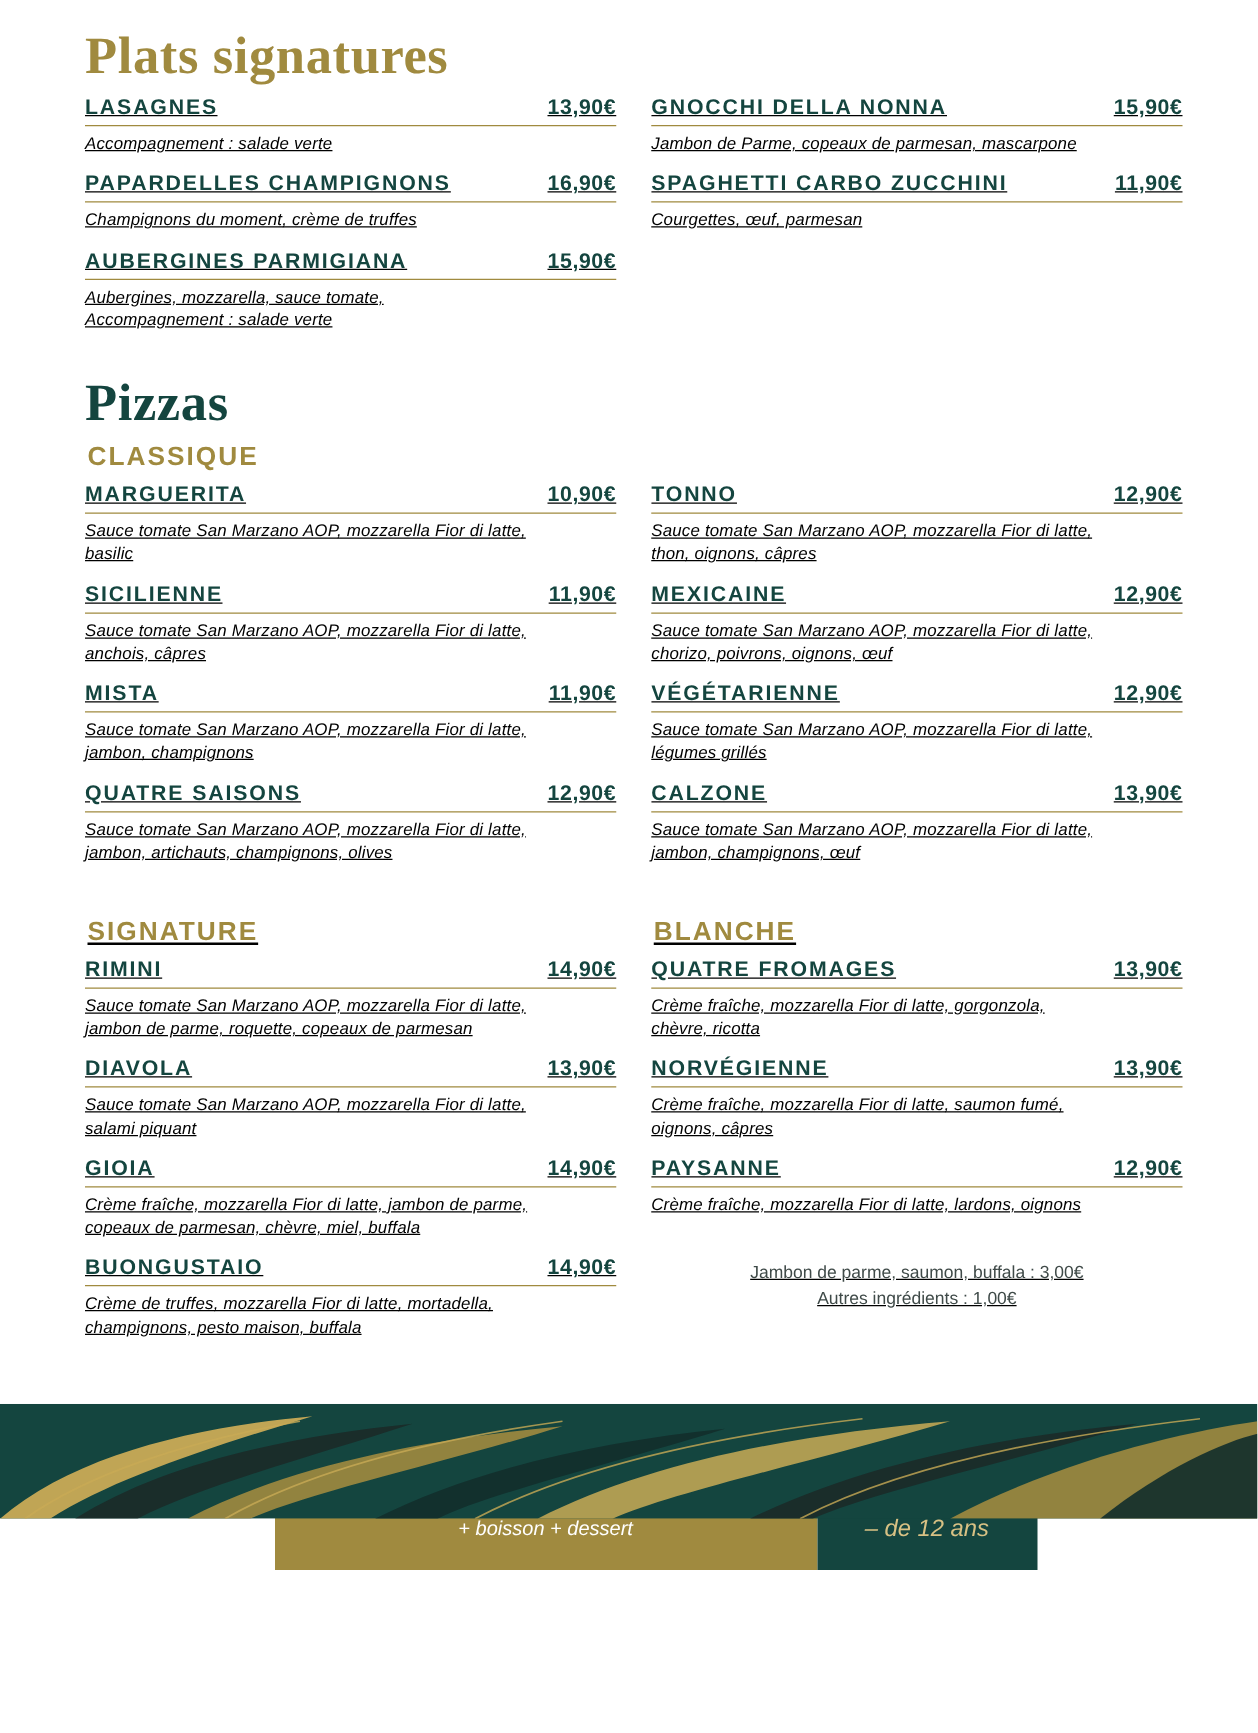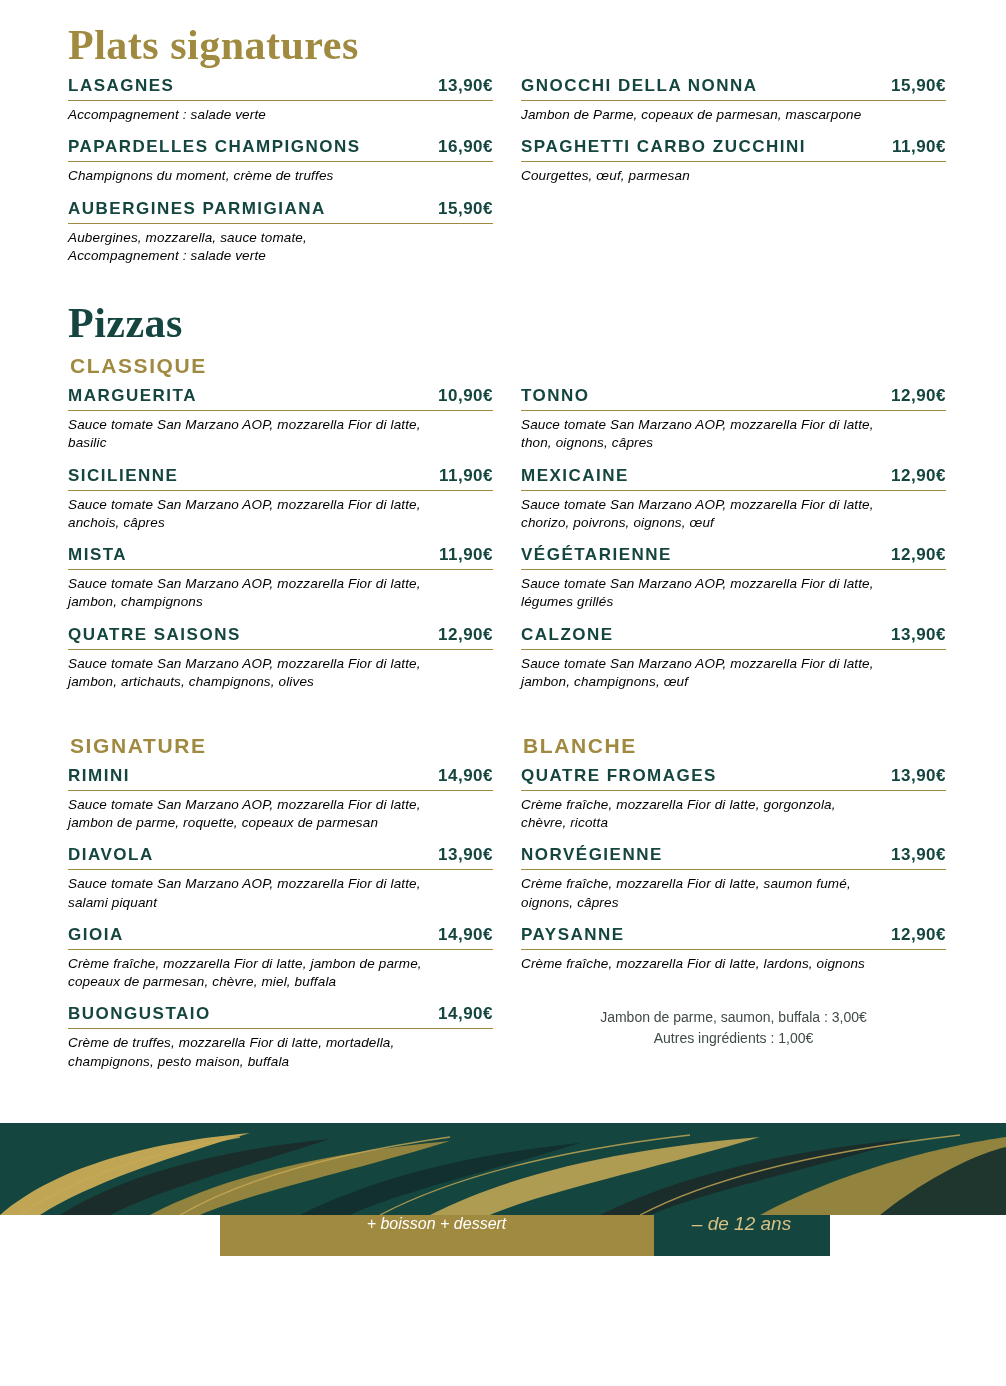--- a/index.html
+++ b/index.html
@@ -42,20 +42,21 @@
     letter-spacing: 1.6px;
     color: #a08a3f;
     margin: 0 0 8px 2px;
     text-transform: uppercase;
   }
 
   
   .cols {
     display: flex;
     gap: 28px;
+    text-decoration: underline;
   }
   .col { flex: 1 1 0; min-width: 0; }
 
   
   .item { margin-bottom: 13px; }
   .item-head {
     display: flex;
     align-items: baseline;
     justify-content: space-between;
     border-bottom: 1.3px solid #a08a3f;

